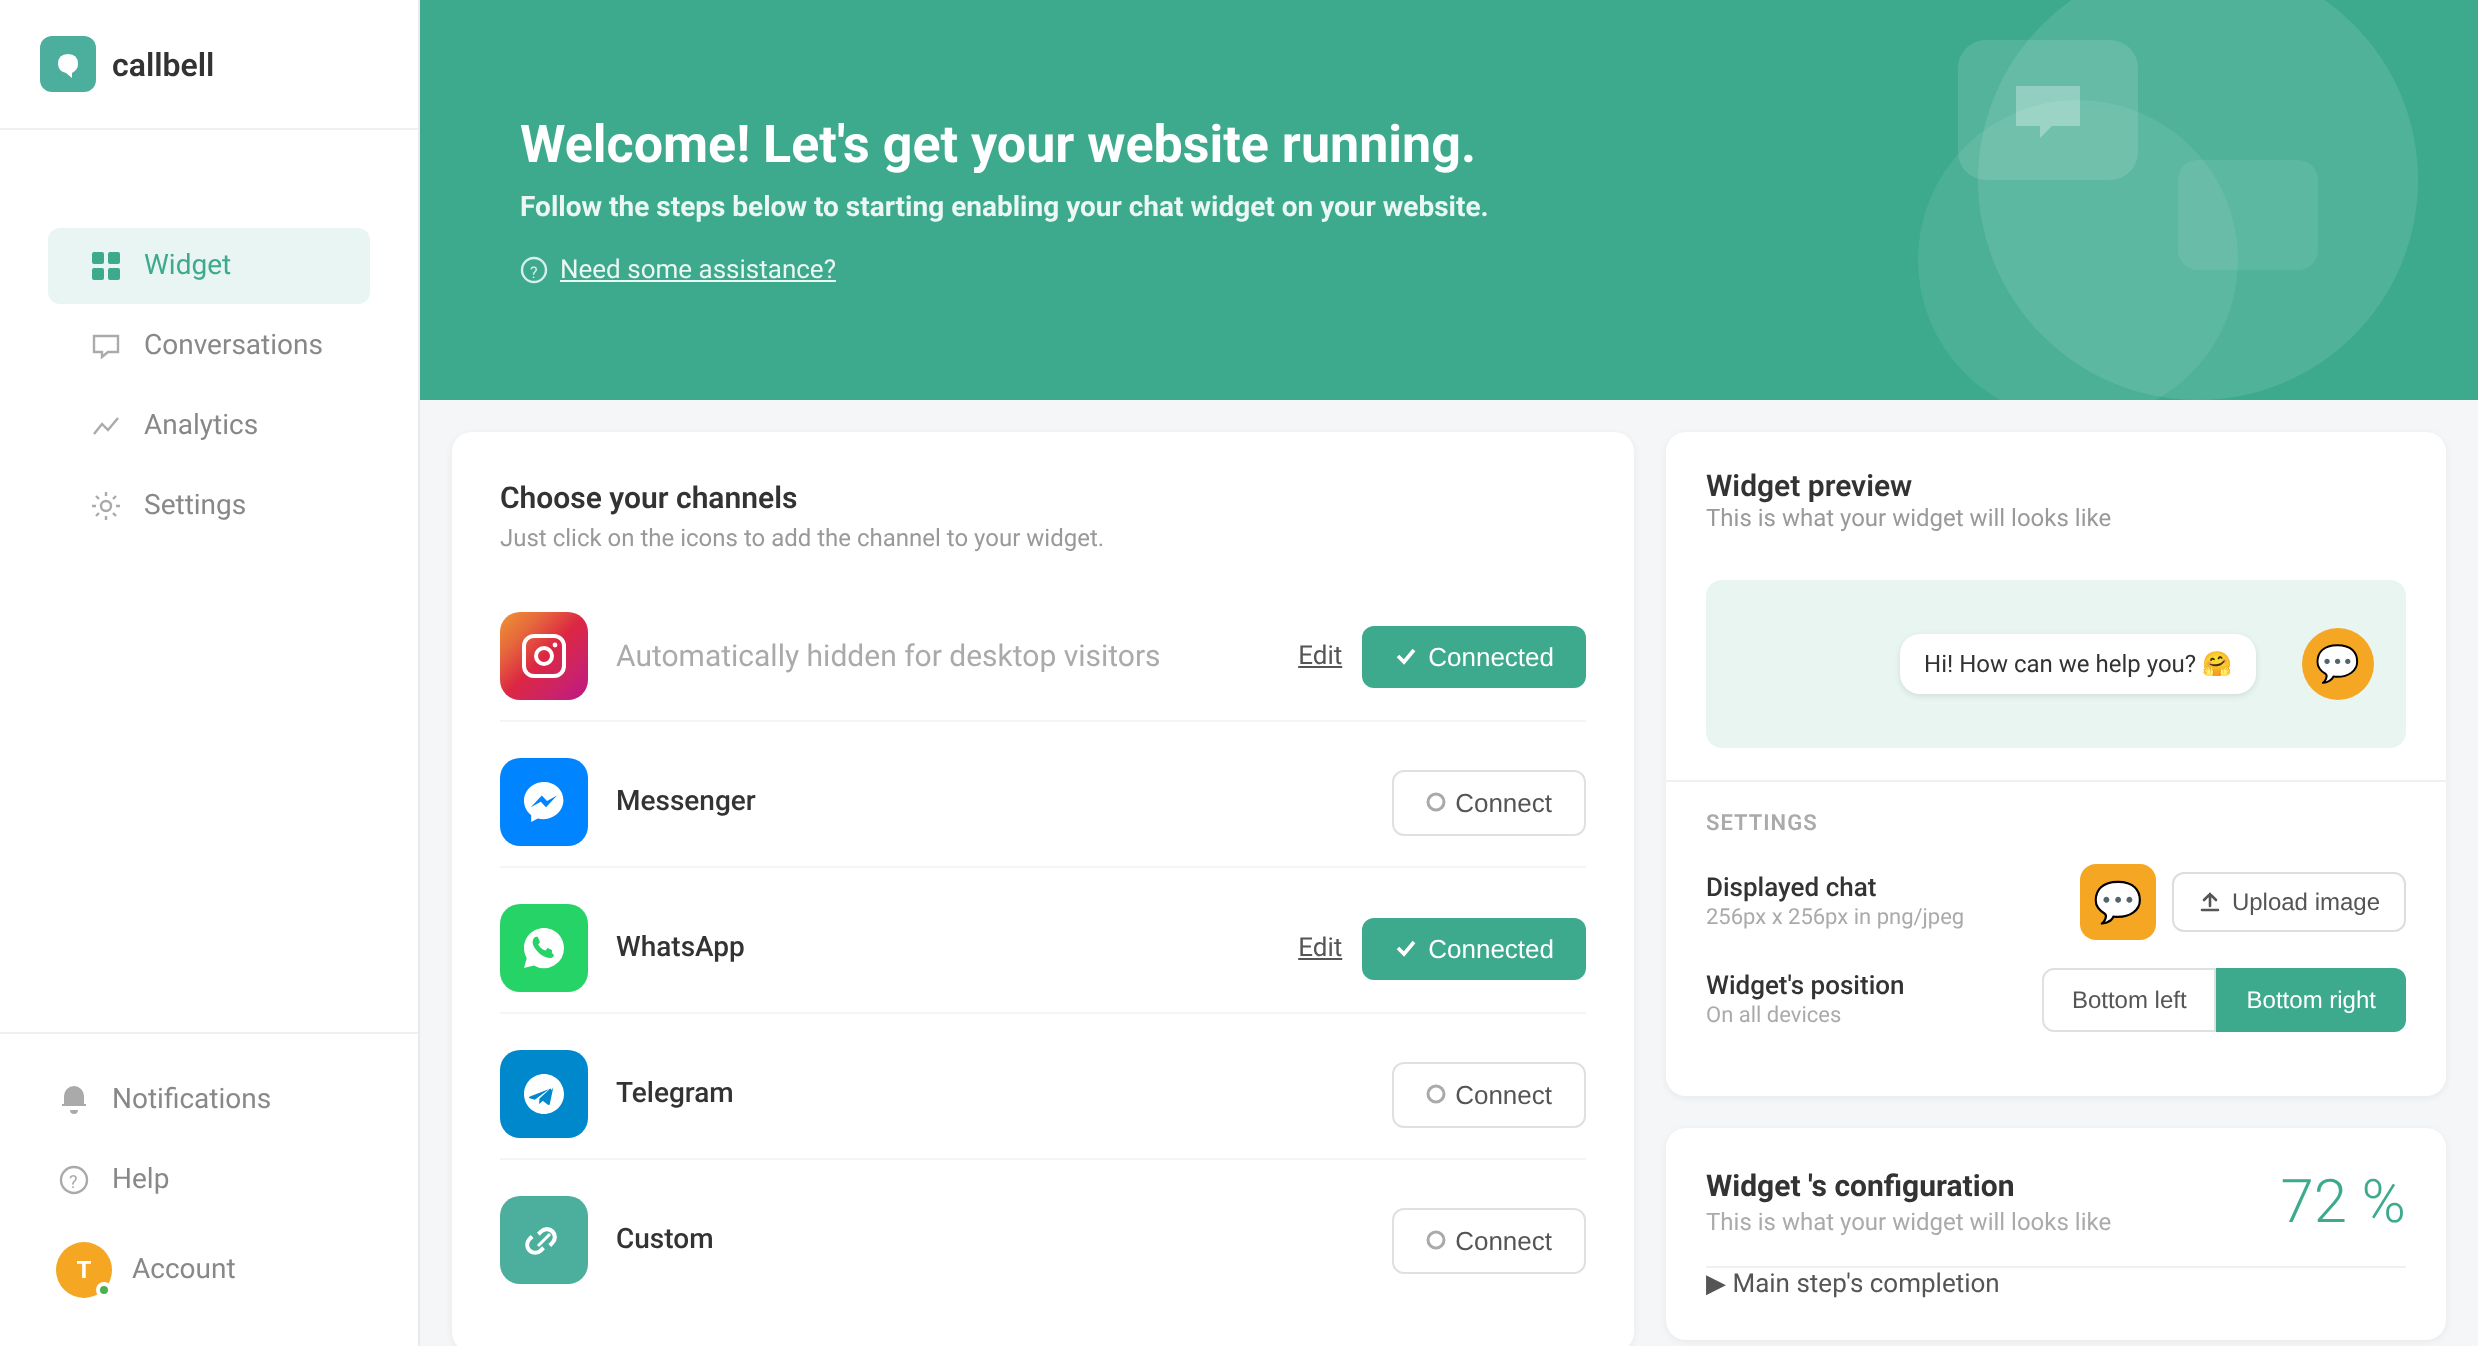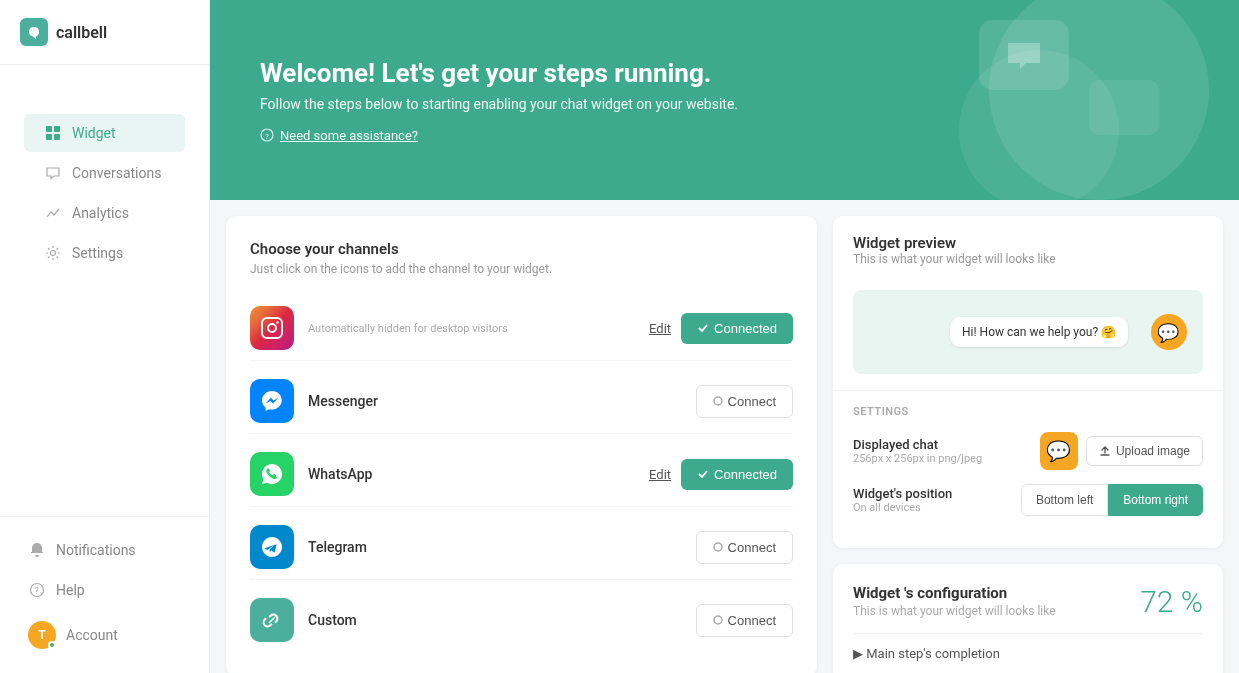--- a/index.html
+++ b/index.html
@@ -144,20 +144,21 @@
     }
     .hero-title {
       font-size: 26px;
       font-weight: 700;
       margin-bottom: 8px;
     }
     .hero-subtitle {
       font-size: 14px;
       opacity: 0.9;
       margin-bottom: 16px;
+      font-weight: bold;
     }
     .hero-link {
       display: flex;
       align-items: center;
       gap: 6px;
       font-size: 13px;
       color: rgba(255,255,255,0.9);
       text-decoration: underline;
       cursor: pointer;
     }
@@ -224,21 +225,21 @@
     }
     .channel-info {
       flex: 1;
     }
     .channel-name {
       font-size: 14px;
       font-weight: 500;
       color: #333;
     }
     .channel-desc {
-      font-size: 11px;
+      font-size: 15px;
       color: #aaa;
     }
     .channel-actions {
       display: flex;
       align-items: center;
       gap: 10px;
     }
     .edit-link {
       font-size: 13px;
       color: #555;
@@ -442,21 +443,20 @@
       color: #3daa8e;
     }
     .config-link {
       display: flex;
       align-items: flex-start;
       gap: 5px;
       font-size: 13px;
       color: #555;
       margin-top: 14px;
       cursor: pointer;
-      padding-top: 12px;
       border-top: 1px solid #f0f0f0;
     }
 
     
     svg { display: inline-block; vertical-align: middle; }
   </style>
 </head>
 <body>
 
 <nav class="sidebar">
@@ -546,21 +546,21 @@
     <div class="hero-bg-circles">
       <div class="hero-circle-1"></div>
       <div class="hero-circle-2"></div>
       <div style="position:absolute; right:170px; top:20px; width:90px; height:70px; background:rgba(255,255,255,0.12); border-radius:14px; display:flex; align-items:center; justify-content:center;">
         <svg width="40" height="40" viewBox="0 0 40 40" fill="none">
           <path d="M4 8h32v20H22l-6 6V28H4V8z" fill="rgba(255,255,255,0.3)" rx="4"></path>
         </svg>
       </div>
       <div style="position:absolute; right:80px; top:80px; width:70px; height:55px; background:rgba(255,255,255,0.08); border-radius:10px;"></div>
     </div>
-    <h1 class="hero-title">Welcome! Let's get your steps running.</h1>
+    <h1 class="hero-title">Welcome! Let's get your website running.</h1>
     <p class="hero-subtitle">Follow the steps below to starting enabling your chat widget on your website.</p>
     <div class="hero-link">
       <svg width="14" height="14" viewBox="0 0 14 14" fill="none">
         <circle cx="7" cy="7" r="6" stroke="rgba(255,255,255,0.8)" stroke-width="1.2"></circle>
         <text x="5" y="11" font-size="8" fill="rgba(255,255,255,0.8)">?</text>
       </svg>
       <span>Need some assistance?</span>
     </div>
   </div>
 

